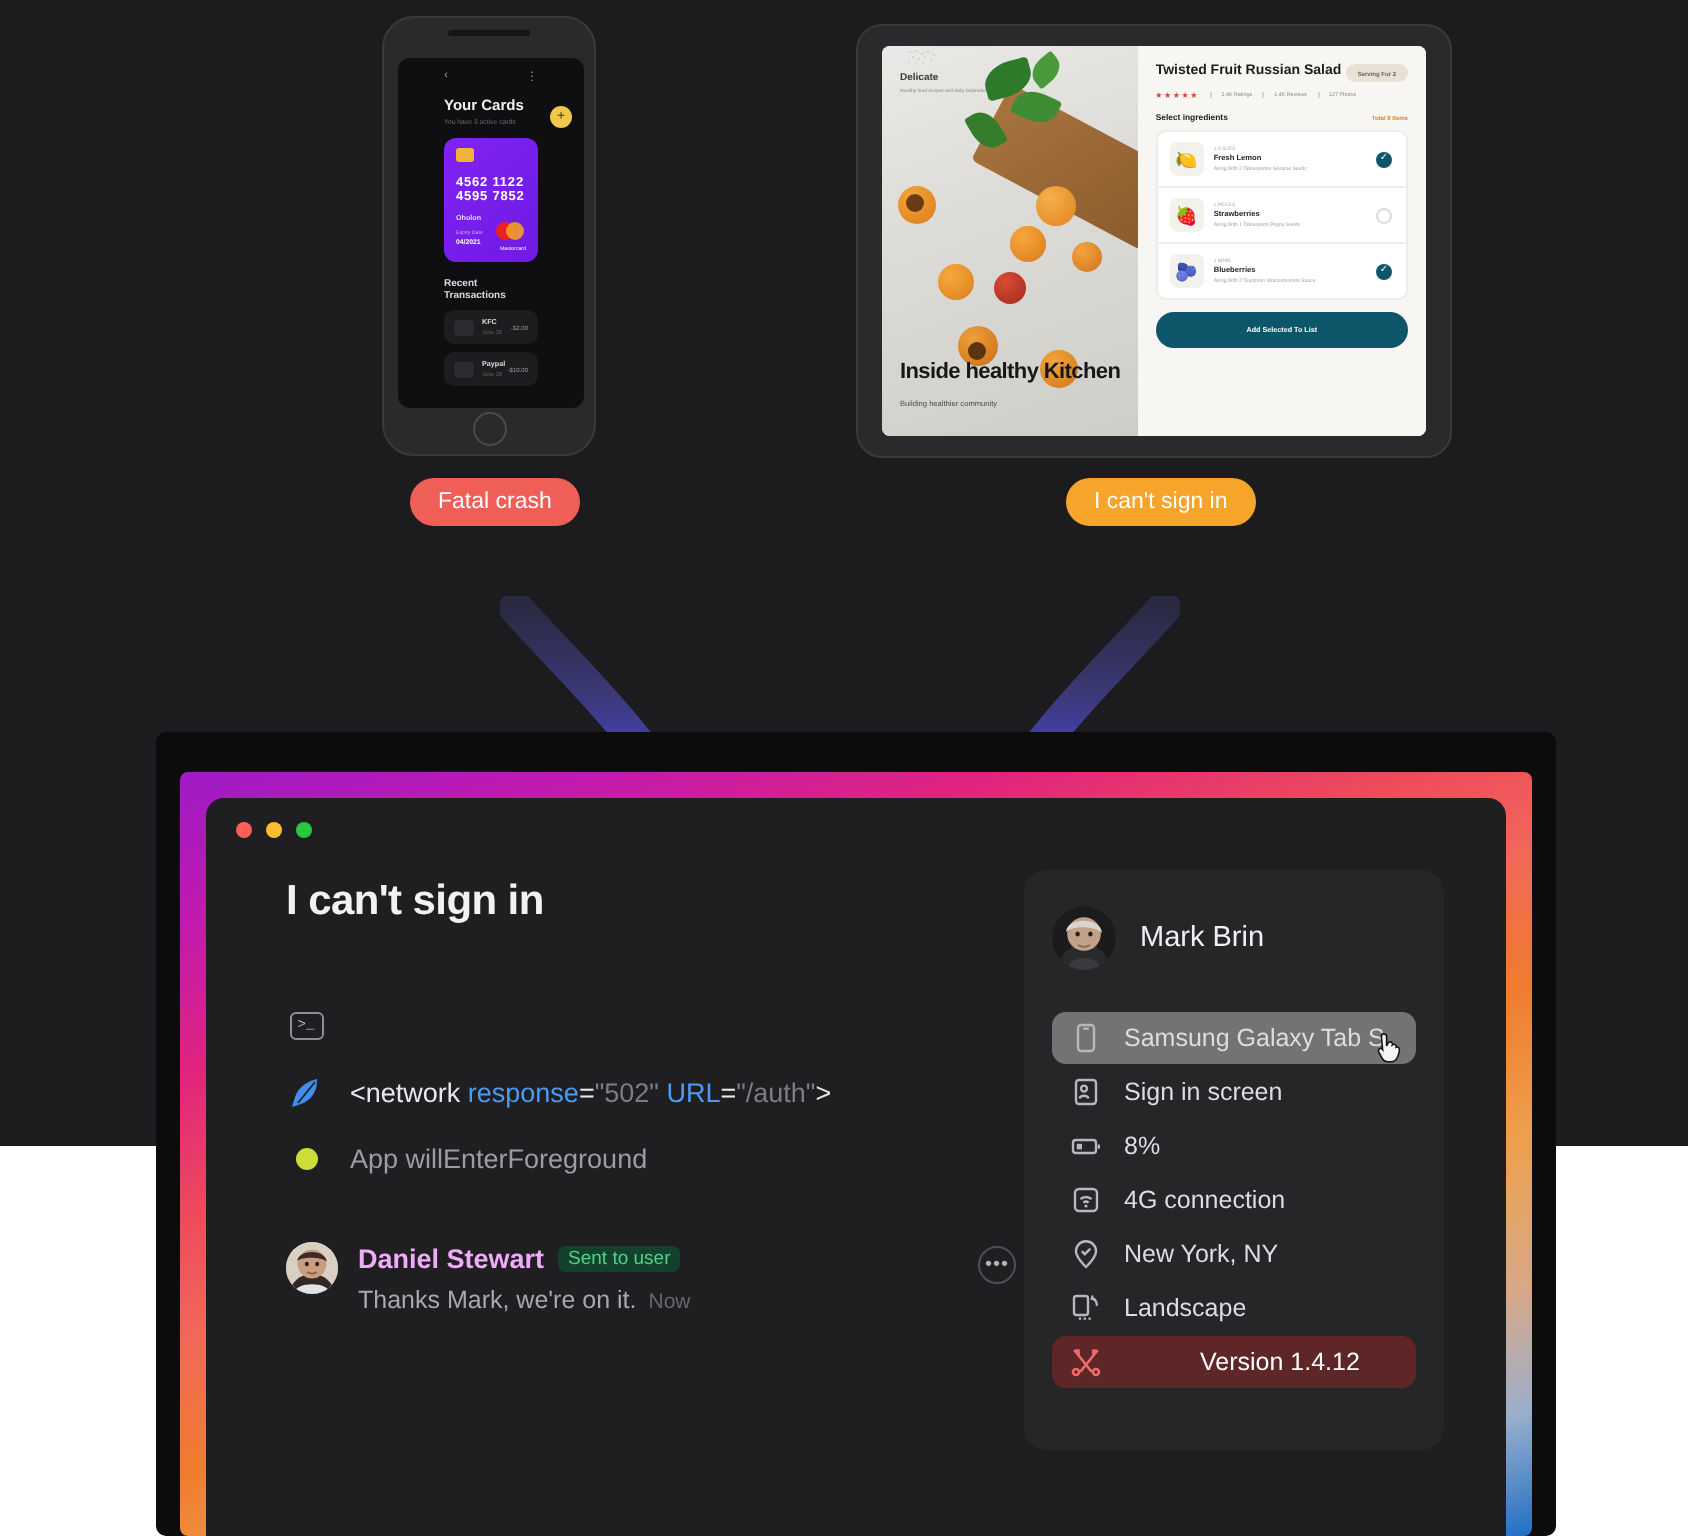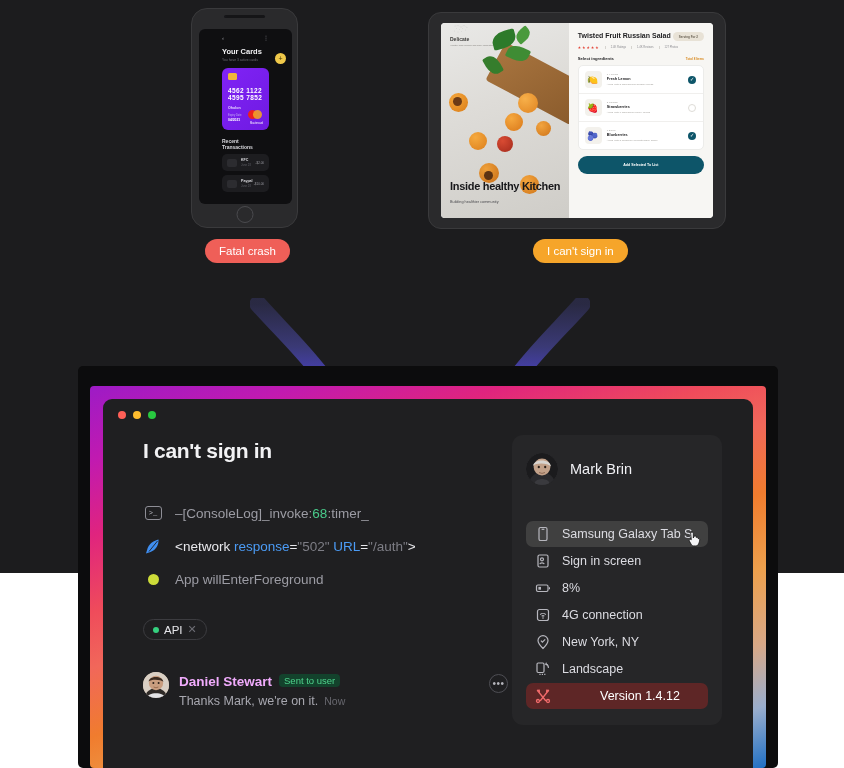--- a/index.html
+++ b/index.html
@@ -205,21 +205,21 @@
     position:absolute; left:512px; top:435px; width:210px; height:290px;
     background:#262628; border-radius:11px; padding:18px 14px;
   }
   .card-user{display:flex;align-items:center;gap:12px;}
   .card-av{width:32px;height:32px;border-radius:50%;overflow:hidden;
     background:#2f2f32;position:relative;flex:0 0 32px;}
   .card-nm{color:#f0f0f4;font-size:14.5px;}
   .spec-list{margin-top:21px;display:flex;flex-direction:column;gap:1px;}
   .spec{display:flex;align-items:center;gap:11px;padding:5px 9px;
     border-radius:7px;position:relative;}
-  .spec.hl{background:#404040;margin-top:15px;}
+  .spec.hl{background:#737373;}
   .spec.warn{background:#5e2626;}
   .spec .ic{width:16px;height:16px;flex:0 0 16px;display:flex;
     align-items:center;justify-content:center;color:#b7b7be;}
   .spec .lb{color:#dcdce2;font-size:12.5px;}
   .spec.warn .lb{color:#ffffff;margin-left:38px;}
   .spec.warn .ic{color:#f16b6b;}
   .cursor{position:absolute;right:6px;top:10px;width:14px;height:16px;}
 </style>
 </head>
 <body>
@@ -393,48 +393,40 @@
   </div>
 
   <div class="content">
     <div class="h1">I can't sign in</div>
 
     <div class="logs">
       <div class="log-row">
         <div class="log-ic">
           <div class="term">&gt;_</div>
         </div>
-        <div class="log-tx"><span>–[ConsoleLog]_invoke:</span><span class="num">68</span><span>:timer_</span></div>
       </div>
 
       <div class="log-row">
         <div class="log-ic">
           <svg width="16" height="17" viewBox="0 0 16 17">
             <path d="M13.5 1.5 C 9 2.5, 4 5.5, 2.5 10.5 L 1 15.5 L 5.5 14 C 11 12, 13.8 7, 13.5 1.5 Z" fill="#3f8ef0"></path>
             <path d="M12.5 3 L 4 13.5" stroke="#1f1f21" stroke-width="0.9" fill="none"></path>
           </svg>
         </div>
         <div class="log-tx"><span class="w">&lt;network </span><span class="blue">response</span><span class="w">=</span><span class="gray">"502"</span><span class="blue"> URL</span><span class="w">=</span><span class="gray">"/auth"</span><span class="w">&gt;</span></div>
       </div>
 
       <div class="log-row">
         <div class="log-ic">
           <div class="dot-green"></div>
         </div>
         <div class="log-tx w">App willEnterForeground</div>
       </div>
     </div>
 
-    <div class="tags">
-      <div class="tag">
-        <span class="d"></span>
-        <span>API</span>
-        <span class="x">✕</span>
-      </div>
-    </div>
 
     <div class="comment">
       <div class="av">
         <svg width="26" height="26" viewBox="0 0 26 26">
           <rect width="26" height="26" fill="#d9cfc4"></rect>
           <ellipse cx="13" cy="26" rx="11" ry="10" fill="#2f2a27"></ellipse>
           <circle cx="13" cy="11" r="7.2" fill="#c99d7f"></circle>
           <path d="M5.6 9.5 C6.5 3.5, 19.5 3.5, 20.4 9.8 C18 7.5, 8.5 7, 5.6 9.5 Z" fill="#3b2b20"></path>
           <ellipse cx="10.4" cy="11" rx="1" ry="1.1" fill="#2b2019"></ellipse>
           <ellipse cx="15.6" cy="11" rx="1" ry="1.1" fill="#2b2019"></ellipse>

